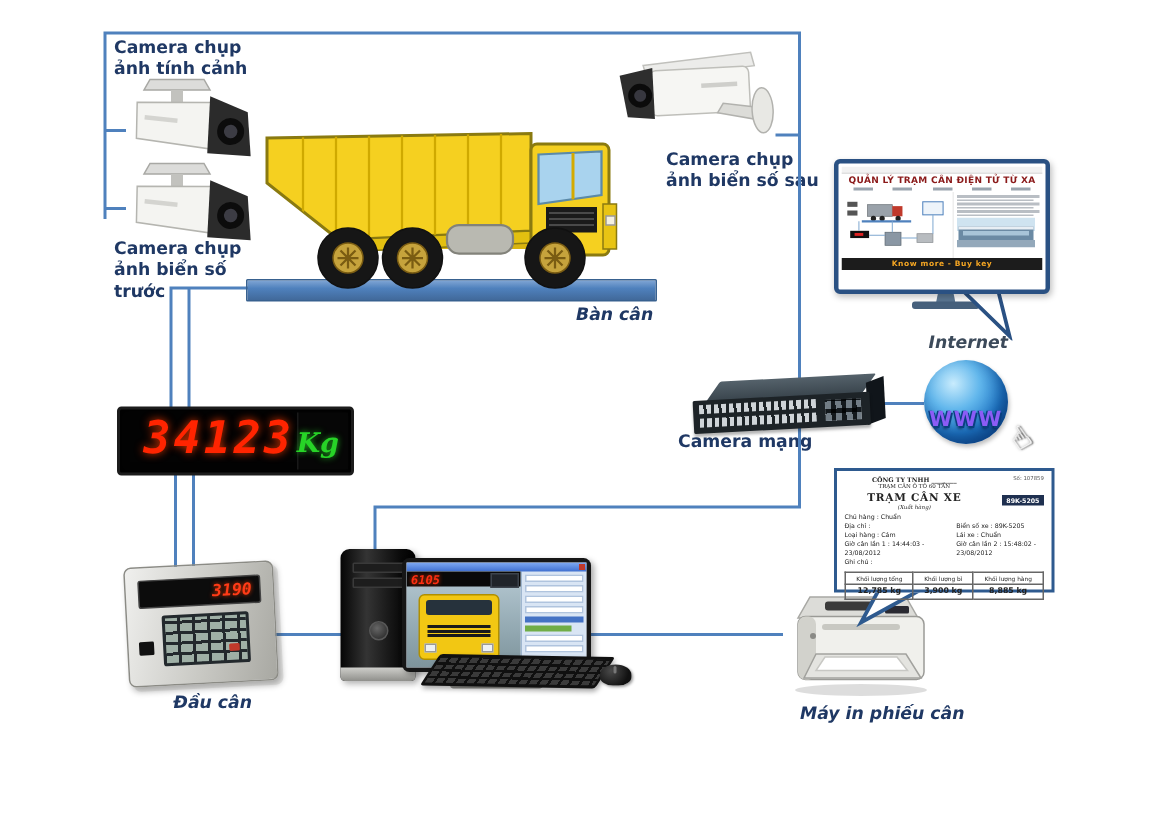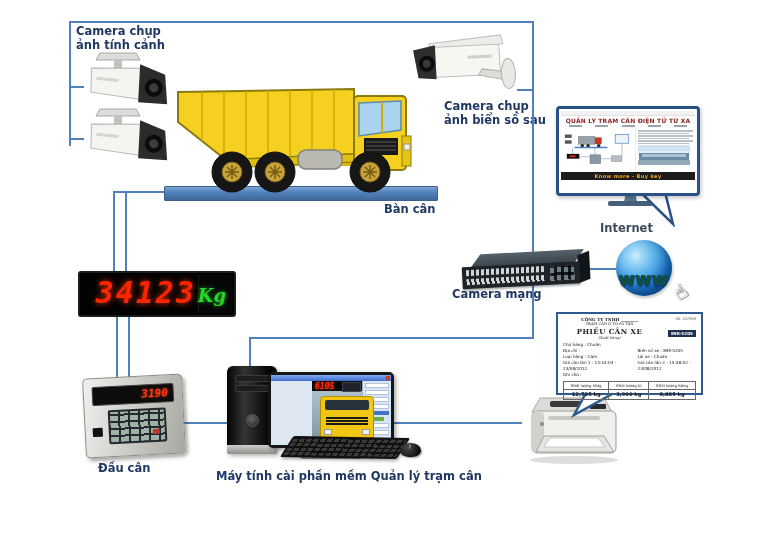--- a/index.html
+++ b/index.html
@@ -3,21 +3,21 @@
 <meta charset="utf-8">
 <style>
   html,body{margin:0;padding:0;background:#fff;}
   #canvas{
     position:relative;width:772px;height:558px;background:#fff;overflow:hidden;
     font-family:"DejaVu Sans","Liberation Sans",sans-serif;
   }
   .lbl{
     position:absolute;color:#1f3864;font-size:11.5px;font-weight:600;line-height:1.25;
   }
-  .lbl.center{text-align:left;}
+  .lbl.center{text-align:right;font-style:italic;}
   svg{display:block;}
   
   #wires{position:absolute;left:0;top:0;z-index:1;}
   
   #platform{
     position:absolute;left:164px;top:186px;width:272px;height:13px;z-index:2;
     background:linear-gradient(#7fa5d4,#4f81bd 40%,#41699a);border:1px solid #38618f;border-radius:1px;
   }
   
   #truck{position:absolute;left:168px;top:78px;z-index:3;}
@@ -46,21 +46,21 @@
   #site-tail{position:absolute;left:632px;top:187px;z-index:4;}
   
   #globe{position:absolute;left:612px;top:240px;width:70px;height:58px;z-index:3;}
   #globe .sphere{
     position:absolute;left:4px;top:0;width:56px;height:56px;border-radius:50%;
     background:radial-gradient(circle at 35% 28%,#c9ecfd 0%,#62b7ec 32%,#1f78c8 62%,#0b448f 100%);
     box-shadow:inset -4px -6px 10px rgba(0,30,80,.45),1px 2px 3px rgba(0,0,0,.25);
   }
   #globe .www{
     position:absolute;left:0;right:6px;bottom:10px;text-align:center;font-weight:bold;font-size:14px;
-    color:#14532d;letter-spacing:1px;text-shadow:1px 1px 0 #0a3f80,-1px 0 0 #0a3f80,0 2px 2px rgba(0,20,60,.6);
+    color:#8b5cf6;letter-spacing:1px;text-shadow:1px 1px 0 #0a3f80,-1px 0 0 #0a3f80,0 2px 2px rgba(0,20,60,.6);
   }
   #globe .hand{
     position:absolute;right:-4px;bottom:-6px;font-size:20px;color:#fff;transform:rotate(-35deg);
     text-shadow:0 0 2px #444,1px 1px 1px #222;
   }
   
   #switch{position:absolute;left:462px;top:248px;width:128px;height:46px;z-index:3;transform:rotate(-3deg);}
   #switch .top{position:absolute;left:14px;top:4px;width:104px;height:13px;background:linear-gradient(#55626b,#39444c);
     transform:skewX(-38deg);border-radius:1px;}
   #switch .side{position:absolute;right:0px;top:8px;width:12px;height:28px;background:#10151a;transform:skewY(-18deg);}
@@ -105,21 +105,21 @@
   #tower .d1{top:9px;} #tower .d2{top:19px;}
   #tower .logo{position:absolute;left:19px;top:48px;width:11px;height:11px;border-radius:50%;border:1px solid #585858;
     background:radial-gradient(circle at 40% 35%,#666,#222);}
   #tower .band{position:absolute;left:0;right:0;bottom:0;height:9px;background:linear-gradient(#cfcfcb,#8f8f8b);
     border-radius:0 0 3px 3px;}
   #pc-monitor{position:absolute;left:268px;top:372px;width:126px;height:76px;z-index:4;
     background:#161616;border-radius:5px;padding:3px;box-shadow:2px 2px 4px rgba(0,0,0,.35);box-sizing:border-box;}
   #pc-screen{position:relative;width:100%;height:100%;background:#dfe8f2;overflow:hidden;}
   #pc-screen .titlebar{height:6px;background:linear-gradient(#7fa9f2,#3f6fd0);position:relative;}
   #pc-screen .titlebar .close{position:absolute;right:1px;top:1px;width:4px;height:4px;background:#c0392b;}
-  #pc-screen .split{display:flex;height:calc(100% - 6px);padding-left:41px;}
+  #pc-screen .split{display:flex;height:calc(100% - 6px);}
   .cam-view{position:relative;width:63%;background:linear-gradient(#b6c9d3,#93a9b2 60%,#7e949c);}
   .cam-view .strip{position:absolute;left:0;right:0;top:0;height:10px;background:#090909;}
   .cam-view .strip .w{position:absolute;left:3px;top:1px;font-family:"DejaVu Sans Mono",monospace;font-style:italic;
     font-weight:bold;font-size:8px;color:#ff2e12;text-shadow:0 0 3px rgba(255,60,0,.9);}
   .cam-view .thumb{position:absolute;right:1px;top:1px;width:17px;height:8px;background:#20242a;border:1px solid #3c434c;}
   .mini-truck{position:absolute;left:8px;top:15px;width:52px;height:42px;background:#f2c713;border:1px solid #b08f00;border-radius:4px;}
   .mini-truck .shield{height:10px;margin:3px 4px 0;background:#26323c;border-radius:2px;}
   .mini-truck .grille{height:9px;margin:6px 5px 0;background:repeating-linear-gradient(0deg,#1a1a1a 0 2px,#f2c713 2px 3px);}
   .mini-truck .lamp{position:absolute;bottom:4px;width:6px;height:4px;background:#eef2f4;border:1px solid #999;}
   .mini-truck .l1{left:3px;} .mini-truck .l2{right:3px;}
@@ -174,26 +174,27 @@
       <path d="M126,192 L126,274"></path>
       <path d="M117,312 L117,386"></path>
       <path d="M129,312 L129,386"></path>
       <path d="M178,423 L230,423"></path>
       <path d="M385,423 L522,423"></path>
       <path d="M585,269 L616,269"></path>
     </g>
   </svg>
 
   <div class="lbl" style="left:76px;top:24px;width:108px;">Camera chụp ảnh tính cảnh</div>
+  <div class="lbl" style="left:76px;top:158px;width:108px;">Camera chụp ảnh biển số trước</div>
   <div class="lbl" style="left:444px;top:99px;width:110px;">Camera chụp ảnh biển số sau</div>
-  <div class="lbl" style="left:384px;top:202px;width:60px;">Bàn cân</div>
+  <div class="lbl" style="left:384px;top:202px;width:60px;font-style:italic;">Bàn cân</div>
   <div class="lbl center" style="left:98px;top:461px;width:70px;">Đầu cân</div>
-  <div class="lbl" style="left:216px;top:469px;width:280px;white-space:nowrap;">Máy tính cài phần mềm  Quản lý trạm cân</div>
   <div class="lbl" style="left:452px;top:287px;width:100px;">Camera mạng</div>
   <div class="lbl center" style="left:600px;top:221px;width:72px;color:#3c4a5a;">Internet</div>
+  <div class="lbl center" style="left:523px;top:468px;width:120px;">Máy in phiếu cân</div>
 
   <svg class="cam" style="left:82px;top:50px;" width="96" height="60" viewBox="0 0 96 60">
     <polygon points="18,3 54,3 58,10 14,10" fill="#dcdcda" stroke="#a8a8a4" stroke-width="1"></polygon>
     <rect x="32" y="10" width="8" height="9" fill="#c2c2be"></rect>
     <g transform="rotate(6 46 34)">
       <path d="M8,22 L58,17 L60,48 L10,46 Z" fill="#f4f4f1" stroke="#b5b5b0"></path>
       <path d="M56,13 L82,21 L87,50 L58,51 Z" fill="#2b2b2b"></path>
       <circle cx="72" cy="35" r="9" fill="#0c0c0c"></circle>
       <circle cx="72" cy="35" r="4.5" fill="#3c3c44"></circle>
       <rect x="14" y="30" width="22" height="3" fill="#d4d4d0"></rect>
@@ -407,21 +408,21 @@
   </svg>
 
   <svg id="receipt-tail" width="64" height="26">
     <polygon points="30,1 58,1 18,23" fill="#fff" stroke="#2e5a8f" stroke-width="2.5"></polygon>
   </svg>
   <div id="receipt">
     <div class="docno">Số: 107859</div>
     <div class="badge">89K-5205</div>
     <div class="company">CÔNG TY TNHH ________</div>
     <div class="station">TRẠM CÂN Ô TÔ 60 TẤN</div>
-    <div class="rtitle">PHIẾU CÂN XE</div>
+    <div class="rtitle">TRẠM CÂN XE</div>
     <div class="rsub">(Xuất hàng)</div>
     <div class="cols">
       <div class="cl">
         <div>Chủ hàng : Chuẩn</div>
         <div>Địa chỉ :</div>
         <div>Loại hàng : Cám</div>
         <div>Giờ cân lần 1 : 14:44:03 - 23/08/2012</div>
         <div>Ghi chú :</div>
       </div>
       <div class="cr">

